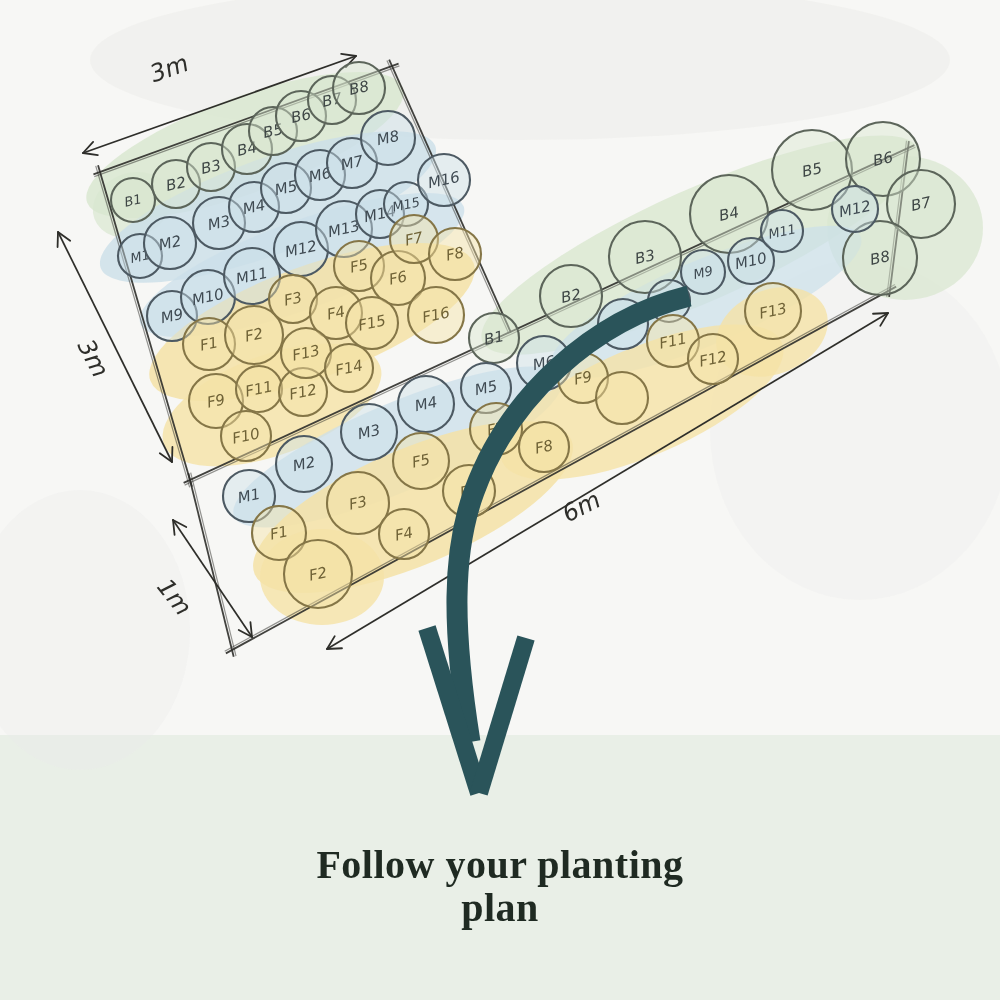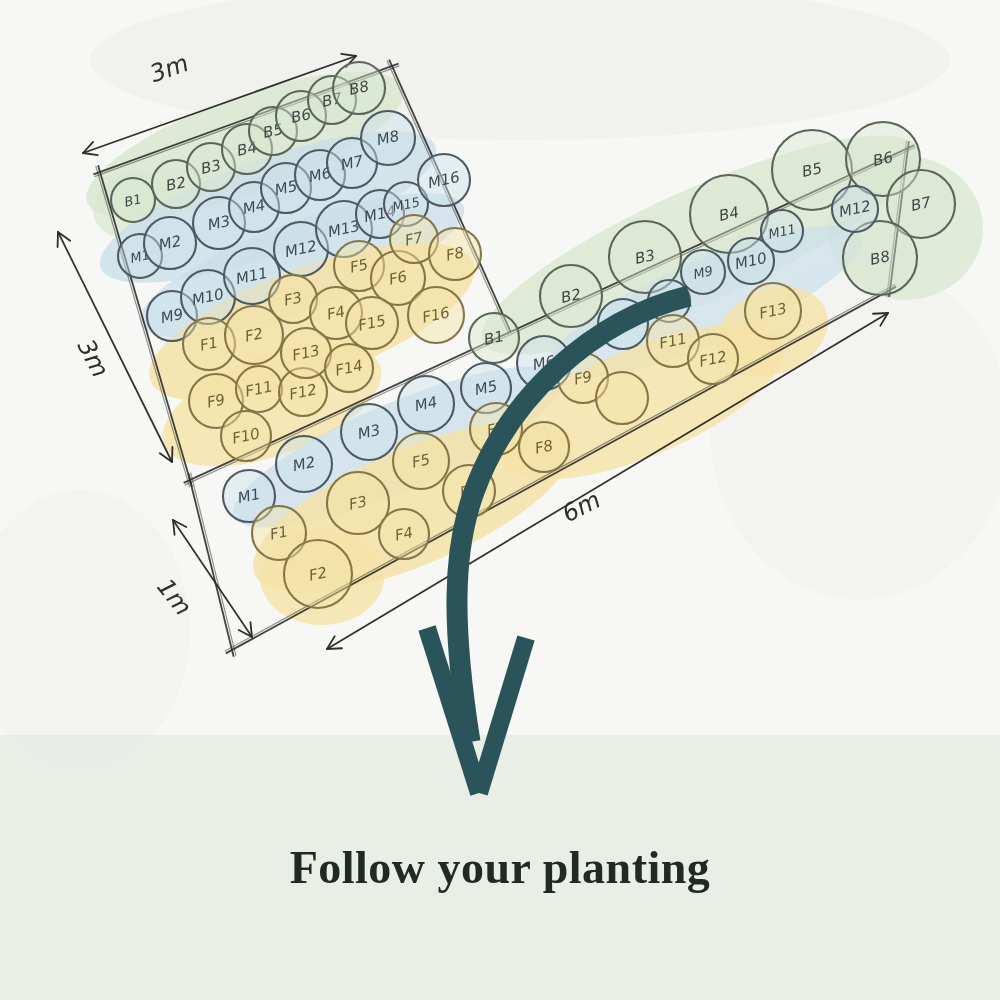--- a/index.html
+++ b/index.html
@@ -1,19 +1,19 @@
 <!DOCTYPE html>
 <html><head>
 <meta charset="utf-8">
 <style>
   html,body{margin:0;padding:0;}
   #page{position:relative;width:1000px;height:1000px;overflow:hidden;background:#f7f7f5;font-family:"Liberation Sans",sans-serif;}
   #plan-svg{position:absolute;left:0;top:0;}
   #caption{position:absolute;left:0;top:843px;width:1000px;text-align:center;
-    font-family:"Liberation Serif",serif;font-weight:700;font-size:46px;line-height:1.08;
+    font-family:"Liberation Serif",serif;font-weight:700;font-size:40px;line-height:1.08;
     color:#1f2a22;letter-spacing:0.5px;}
   .plant-label{font-family:"DejaVu Sans",sans-serif;font-style:italic;}
   .dim-label{font-family:"DejaVu Sans",sans-serif;font-style:italic;font-size:24px;}
 </style>
 </head>
 <body>
 
 <div id="page">
   <svg id="plan-svg" width="1000" height="1000" viewBox="0 0 1000 1000">
     <g>
@@ -228,14 +228,15 @@
         <text x="773" y="316" fill="#6f6236" text-anchor="middle" font-size="15" transform="rotate(-12 773 311)" class="plant-label">F13</text>
       </g>
     <g>
         <path d="M689,296 C592,320 508,398 474,492 C452,552 452,628 470,742" fill="none" stroke="#2a545a" stroke-width="21" stroke-linecap="butt"></path>
         <line x1="427" y1="628" x2="479" y2="793" stroke="#2a545a" stroke-width="18" stroke-linecap="butt"></line>
         <line x1="526" y1="638" x2="479" y2="793" stroke="#2a545a" stroke-width="18" stroke-linecap="butt"></line>
       </g>
   </svg>
   <div id="caption" style="color: rgb(31, 42, 34);">
     <div>Follow your planting</div>
+    <div>plan</div>
   </div>
 </div>
 
 </body></html>

